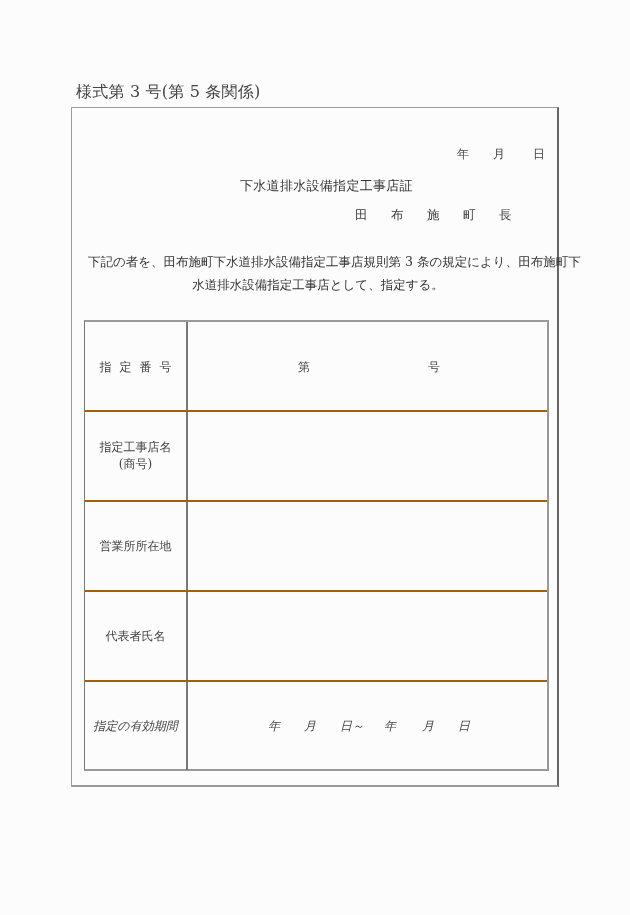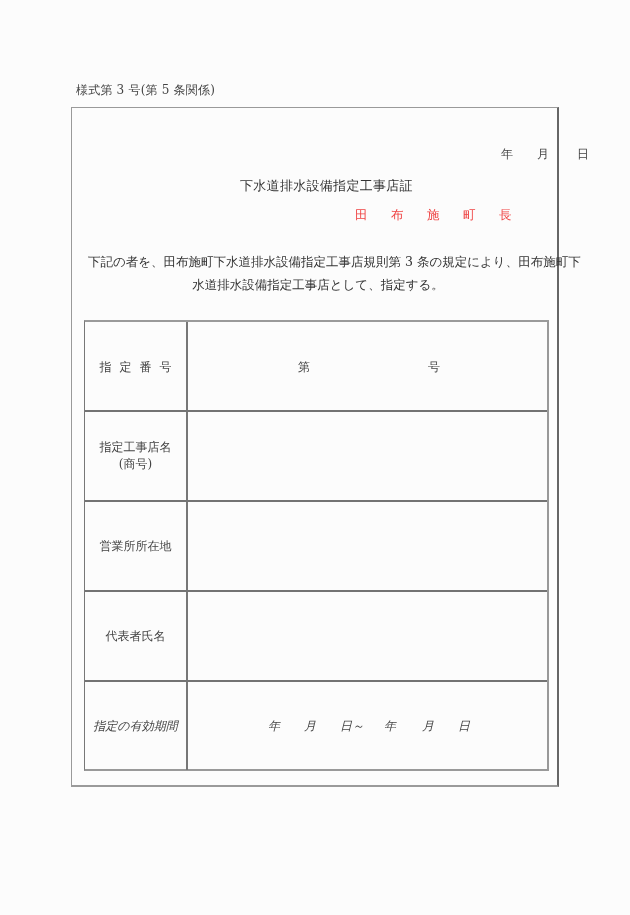--- a/index.html
+++ b/index.html
@@ -12,21 +12,21 @@
       height: 915px;
       position: relative;
       font-family: "DejaVu Serif", "Liberation Serif", serif;
       color: #333;
       overflow: hidden;
     }
     .form-label {
       position: absolute;
       left: 76px;
       top: 82px;
-      font-size: 12px;
+      font-size: 16px;
       letter-spacing: 0.2px;
       color: #444;
     }
     .outer-box {
       position: absolute;
       left: 71px;
       top: 107px;
       width: 488px;
       height: 680px;
       border-top: 1px solid #9a9a9a;
@@ -34,38 +34,37 @@
       border-right: 2px solid #666;
       border-bottom: 2px solid #9a9a9a;
       box-sizing: border-box;
     }
     .date-line {
       position: absolute;
       top: 146px;
       left: 457px;
       font-size: 12px;
       color: #444;
-      margin-left: 44px;
     }
     .date-line span { display: inline-block; }
     .title {
       position: absolute;
       top: 177px;
       left: 240px;
       font-size: 13px;
       color: #333;
       letter-spacing: 0.3px;
       font-family: Liberation Mono, monospace;
     }
     .issuer {
       position: absolute;
       top: 207px;
       left: 355px;
       font-size: 12.5px;
-      color: #ef4444;
+      color: #404040;
     }
     .issuer span { display: inline-block; }
     .body-text {
       position: absolute;
       top: 250px;
       left: 76px;
       width: 484px;
       font-size: 12.5px;
       line-height: 23px;
       color: #333;
@@ -85,21 +84,21 @@
       box-sizing: border-box;
     }
     .row {
       position: absolute;
       left: 0;
       width: 100%;
       height: 90px;
       display: flex;
     }
     .row + .row { }
-    .row.bordered { border-top: 2px solid #737373; box-sizing: border-box; justify-content: center; }
+    .row.bordered { border-top: 2px solid #a16207; box-sizing: border-box; justify-content: center; }
     .cell-label {
       width: 103px;
       border-right: 2px solid #777;
       box-sizing: border-box;
       display: flex;
       flex-direction: column;
       align-items: center;
       justify-content: center;
       font-size: 12px;
       color: #444;

